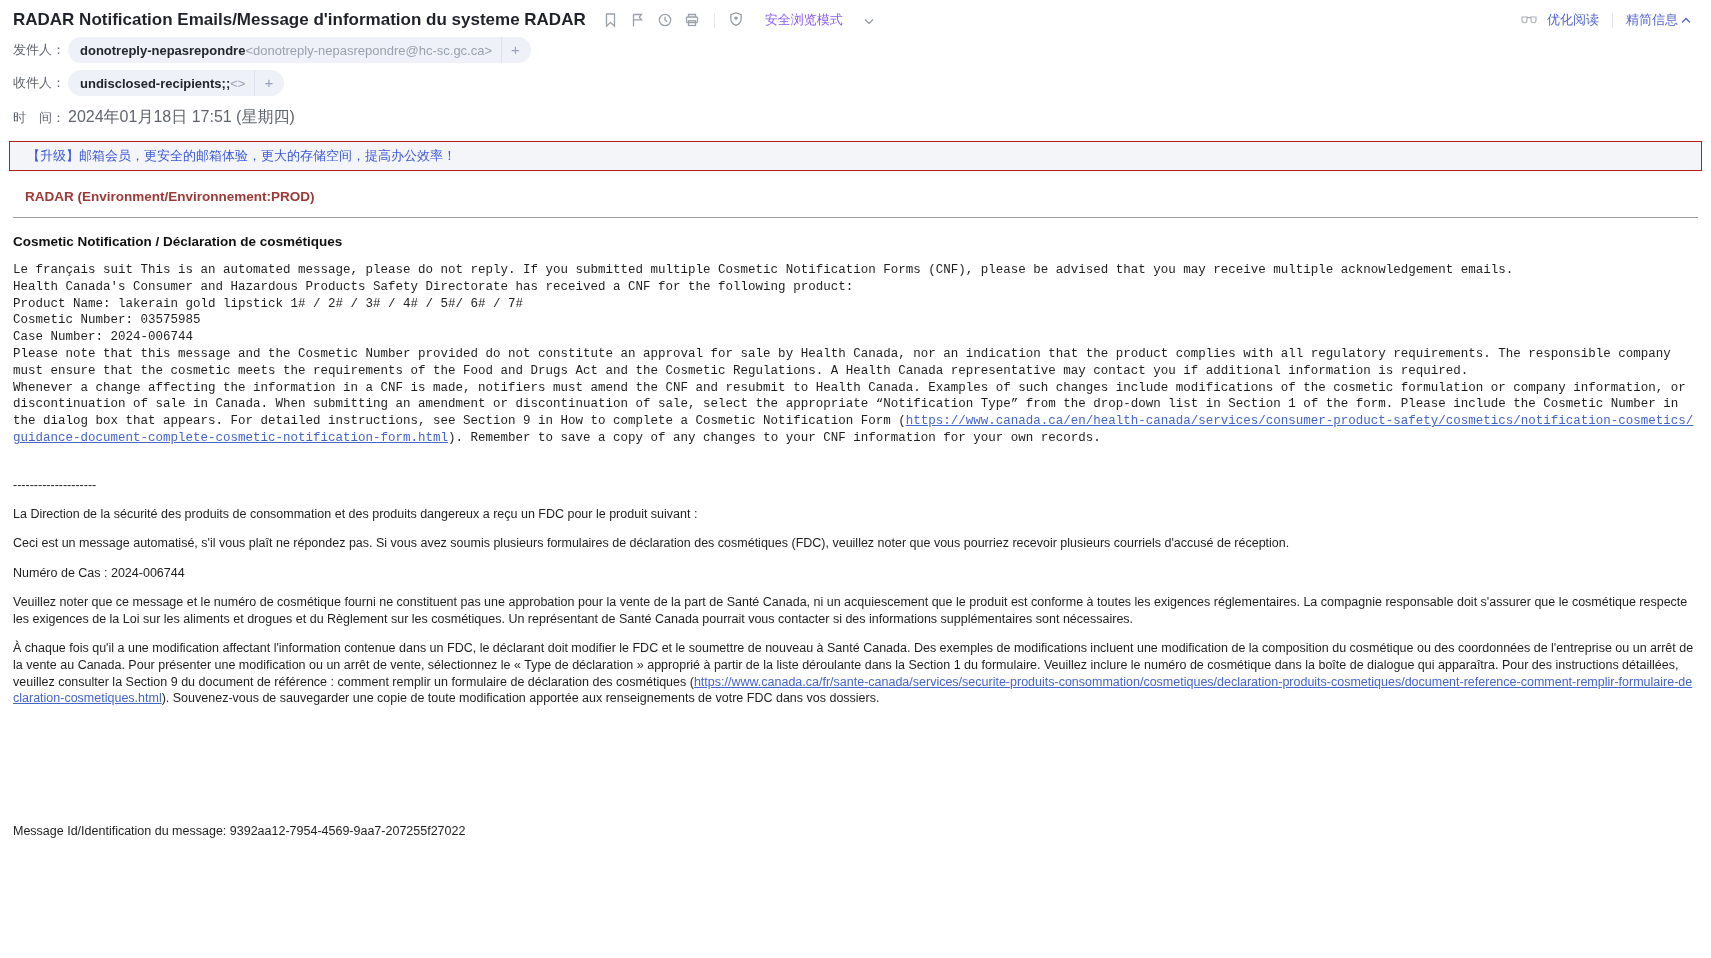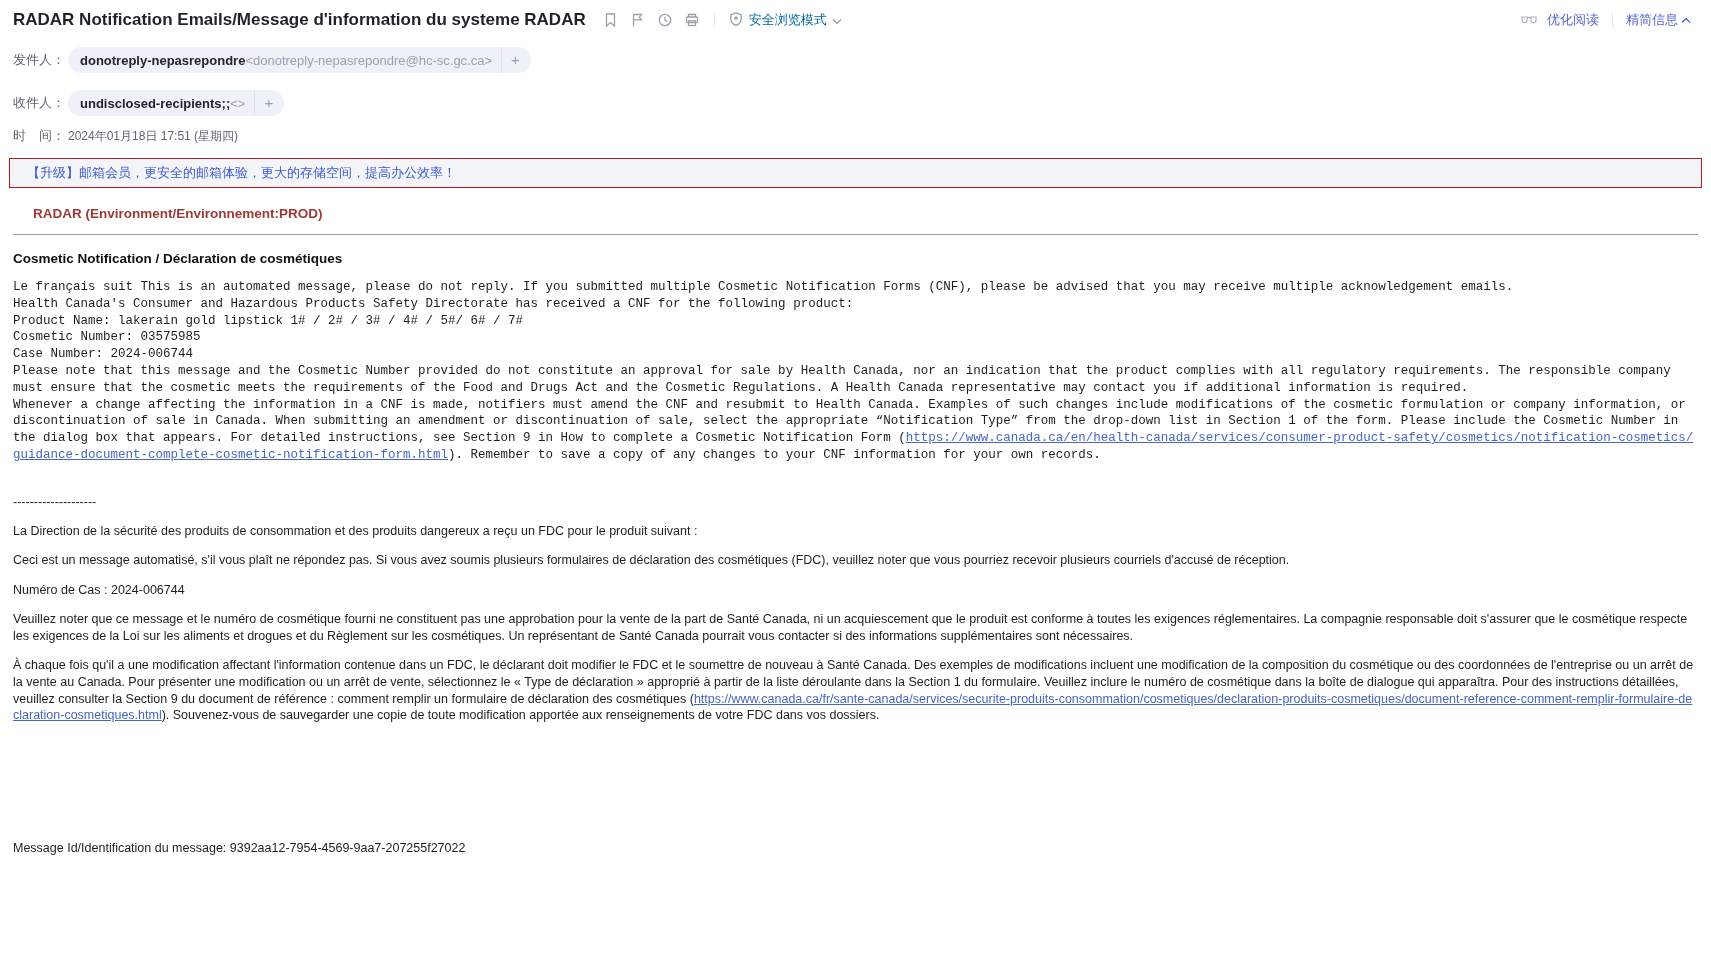--- a/index.html
+++ b/index.html
@@ -10,45 +10,45 @@
   }
   .page{width:100%;height:100%;position:relative;}
 
   
   .title-row{display:flex;align-items:center;padding:10px 20px 2px 13px;}
   .subject{font-size:17px;font-weight:bold;color:#1f2329;margin:0;white-space:nowrap;text-align:right;}
   .title-icons{display:flex;align-items:center;gap:9px;margin-left:16px;}
   .icon-btn{display:flex;align-items:center;justify-content:center;width:18px;height:18px;cursor:pointer;}
   .icon-btn svg{display:block;stroke:#9aa1ab;fill:none;stroke-width:1.3;}
   .vdiv{width:1px;height:15px;background:#e2e5ea;margin:0 4px;}
-  .safe-mode{display:flex;align-items:center;gap:5px;color:#0369a1;font-size:13px;cursor:pointer;white-space:nowrap;text-align:right;}
+  .safe-mode{display:flex;align-items:center;gap:21px;color:#8b5cf6;font-size:13px;cursor:pointer;white-space:nowrap;text-align:right;}
   .safe-mode svg{stroke:#8f96a0;fill:none;stroke-width:1.2;}
   .spacer{flex:1;}
   .right-actions{display:flex;align-items:center;gap:9px;white-space:nowrap;}
   .right-actions .link{color:#5265cc;font-size:13px;cursor:pointer;text-decoration:none;display:flex;align-items:center;gap:3px;}
   .right-actions svg{display:block;}
 
-  .field-row{display:flex;align-items:center;padding:2px 0 2px 13px;margin-top:13px;}
+  .field-row{display:flex;align-items:center;padding:2px 0 2px 13px;margin-top:3px;}
   .field-label{color:#60656e;font-size:13px;width:55px;flex:none;}
   .pill{display:inline-flex;align-items:center;background:#eef1f8;border-radius:14px;height:26px;font-size:13px;cursor:pointer;}
   .pill-main{padding:0 9px 0 12px;white-space:nowrap;}
   .pill-name{font-weight:bold;color:#23262c;}
   .pill-email{color:#9aa1af;}
   .pill-plus{border-left:1px solid #dde2ed;padding:0 11px 0 9px;color:#96a0ba;font-size:15px;line-height:26px;cursor:pointer;}
-  .time-value{color:#60656e;font-size:12px;}
+  .time-value{color:#60656e;font-size:16px;}
   .field-row.time{margin-top:7px;}
 
   
   .promo{background:#f4f5f8;color:#3d5ad6;font-size:13px;display:flex;align-items:center;cursor:pointer;}
   .promo-top{margin:11px 9px 0;height:30px;padding-left:17px;border:1px solid #b91c1c;box-sizing:border-box;}
 
   
   .email-body{padding:0 13px;color:#1e1e1e;font-size:12.5px;line-height:16.8px;}
   .h-orange{color:#ef832e;font-weight:bold;font-size:13.5px;margin:23px 0 0;line-height:17px;}
-  .h-env{color:#9c3a37;font-weight:bold;font-size:13.5px;margin:17px 8px 0;line-height:17px;padding-left:12px;}
+  .h-env{color:#9c3a37;font-weight:bold;font-size:13.5px;margin:17px 0 0;line-height:17px;padding-left:12px;}
   .body-hr{border:none;border-top:1px solid #9b9b9b;margin:12px 0 0;}
   .section-title{font-weight:bold;font-size:13.5px;color:#101010;margin:15px 0 0;line-height:17px;}
   .para-block{margin-top:12px;}
   .para-block p{margin:0;font-family:Liberation Mono, monospace;}
   .dashes{margin-top:30px;}
   a.body-link{color:#4565c8;text-decoration:underline;cursor:pointer;word-break:break-all;}
   .msg-id{margin-top:116px;}
 </style>
 </head>
 <body>

